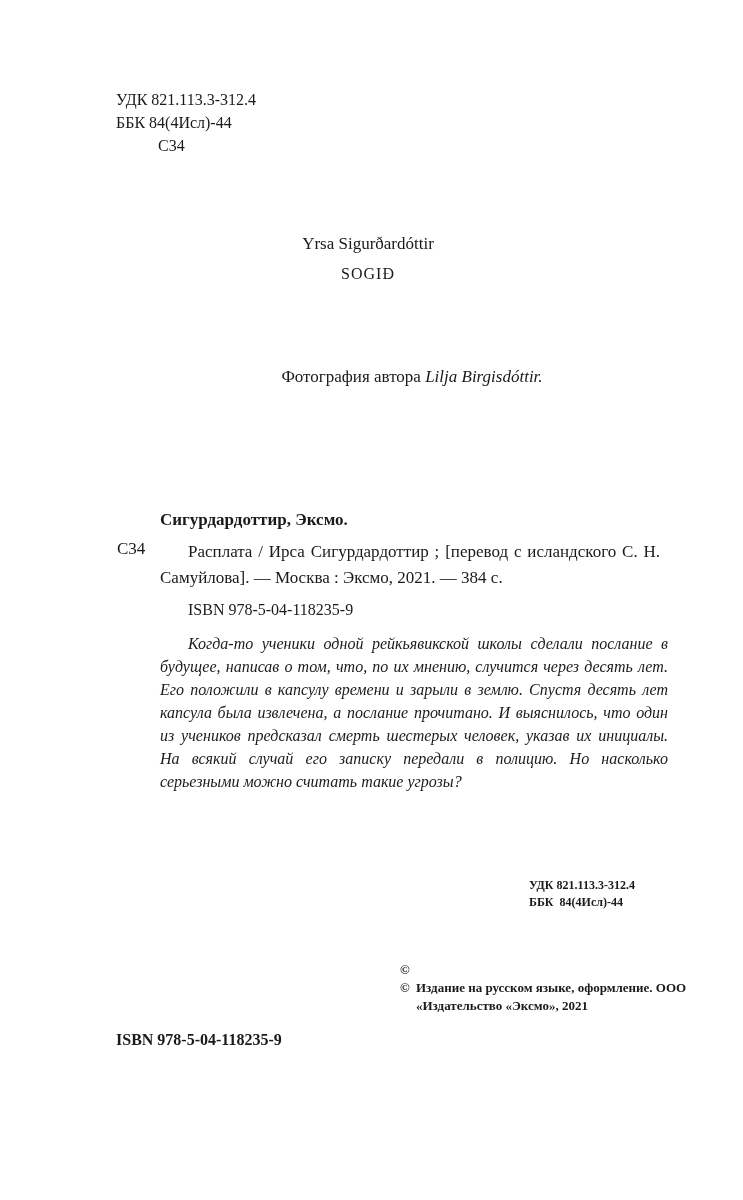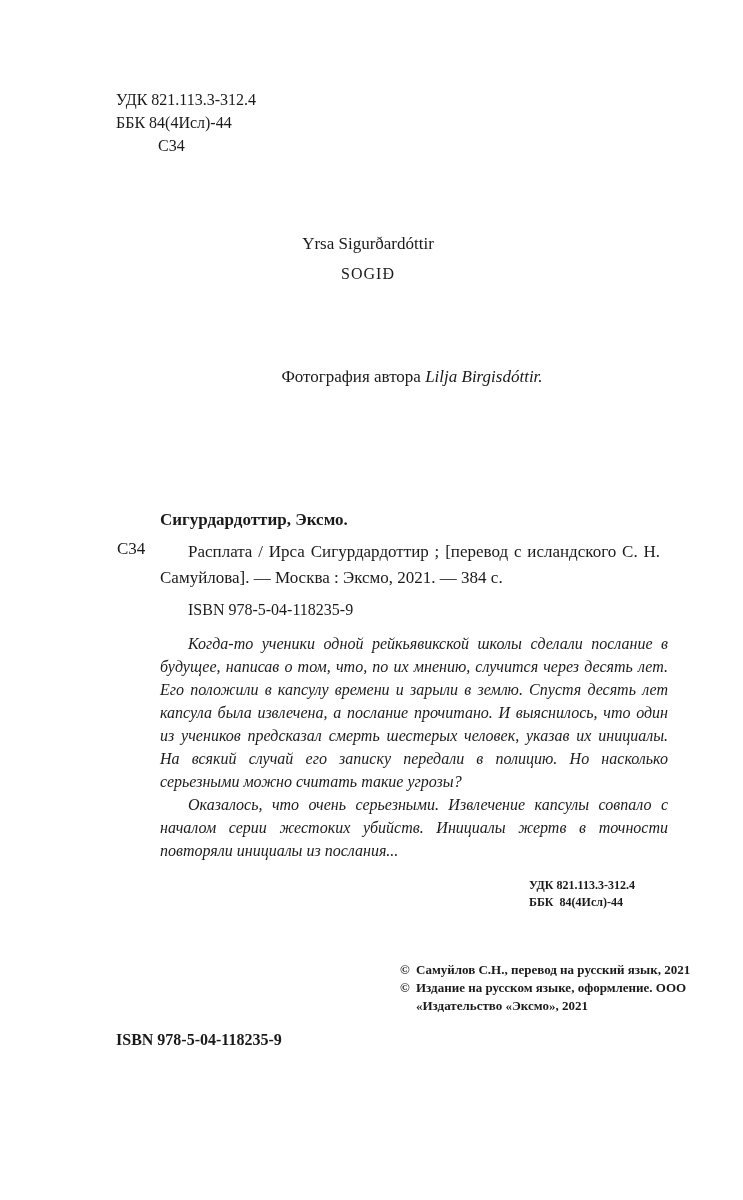--- a/index.html
+++ b/index.html
@@ -49,32 +49,30 @@
 
 <div class="abs bib-author">Сигурдардоттир, Эксмо.</div>
 <div class="abs bib-code">С34</div>
 <div class="abs bib-desc">
   <span class="indent">Расплата / Ирса Сигурдардоттир ; [перевод с исландского С. Н. Самуйлова]. — Москва : Эксмо, 2021. — 384 с.</span>
 </div>
 <div class="abs isbn-inline">ISBN 978-5-04-118235-9</div>
 
 <div class="abs annot">
   <p>Когда-то ученики одной рейкьявикской школы сделали послание в будущее, написав о том, что, по их мнению, случится через десять лет. Его положили в капсулу времени и зарыли в землю. Спустя десять лет капсула была извлечена, а послание прочитано. И выяснилось, что один из учеников предсказал смерть шестерых человек, указав их инициалы. На всякий случай его записку передали в полицию. Но насколько серьезными можно считать такие угрозы?</p>
-  <p>Оказалось, что очень серьезными. Извлечение капсулы совпало с началом серии жестоких убийств. Инициалы жертв в точности повторяли инициалы из послания...</p>
 </div>
 
 <div class="abs udk-bottom">
   <div>УДК 821.113.3-312.4</div>
   <div style="white-space:pre">ББК  84(4Исл)-44</div>
 </div>
 
 <div class="abs copy-bottom">
   <div class="row">
     <span class="sym">©</span>
-    <span>Самуйлов С.Н., перевод на русский язык, 2021</span>
   </div>
   <div class="row">
     <span class="sym">©</span>
     <span>Издание на русском языке, оформление. ООО «Издательство «Эксмо», 2021</span>
   </div>
 </div>
 
 <div class="abs isbn-bottom">ISBN 978-5-04-118235-9</div>
 
 </body></html>

